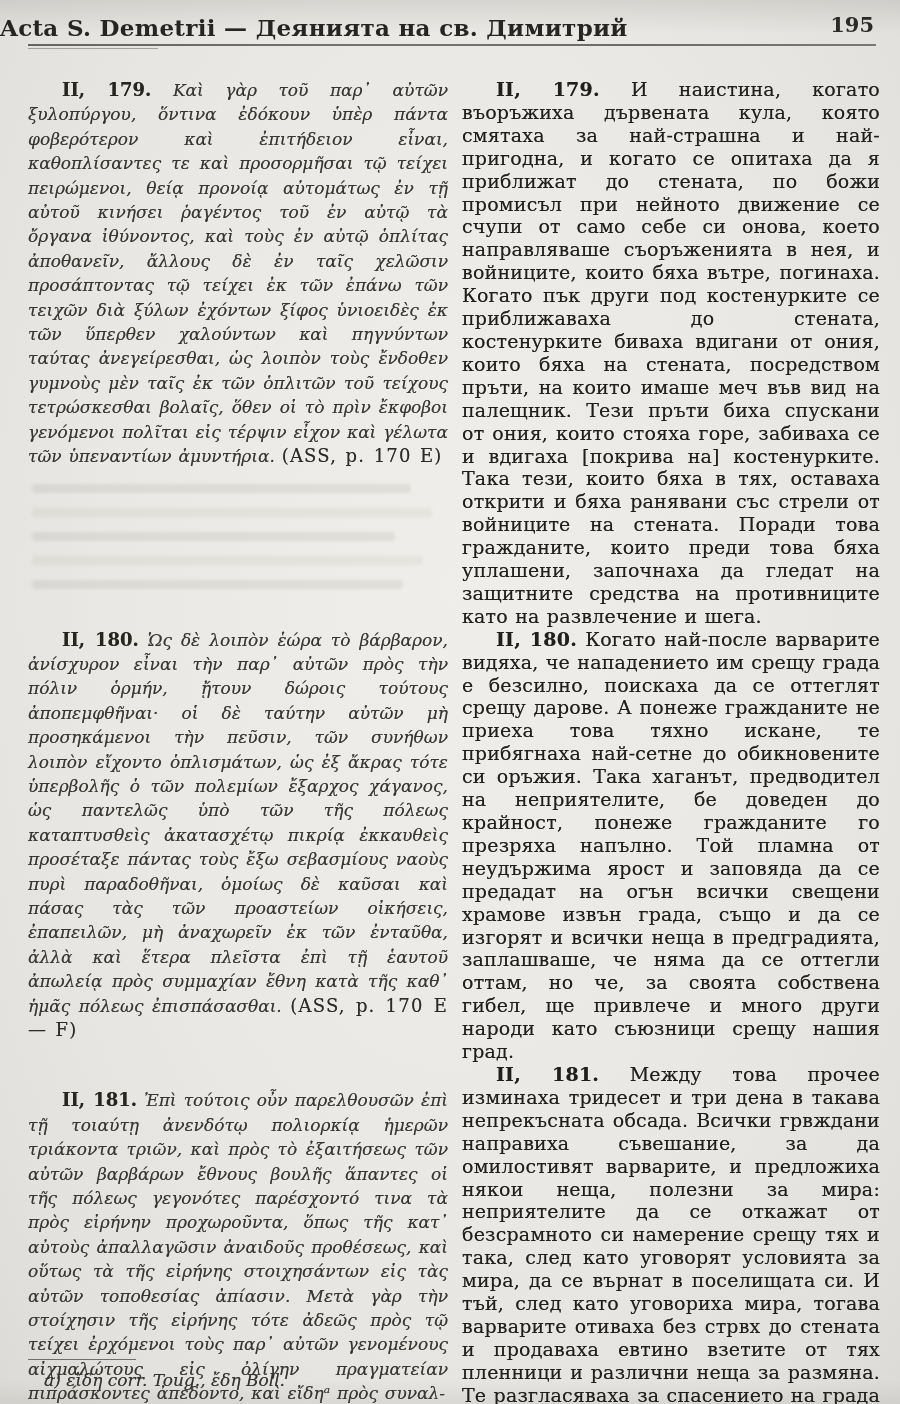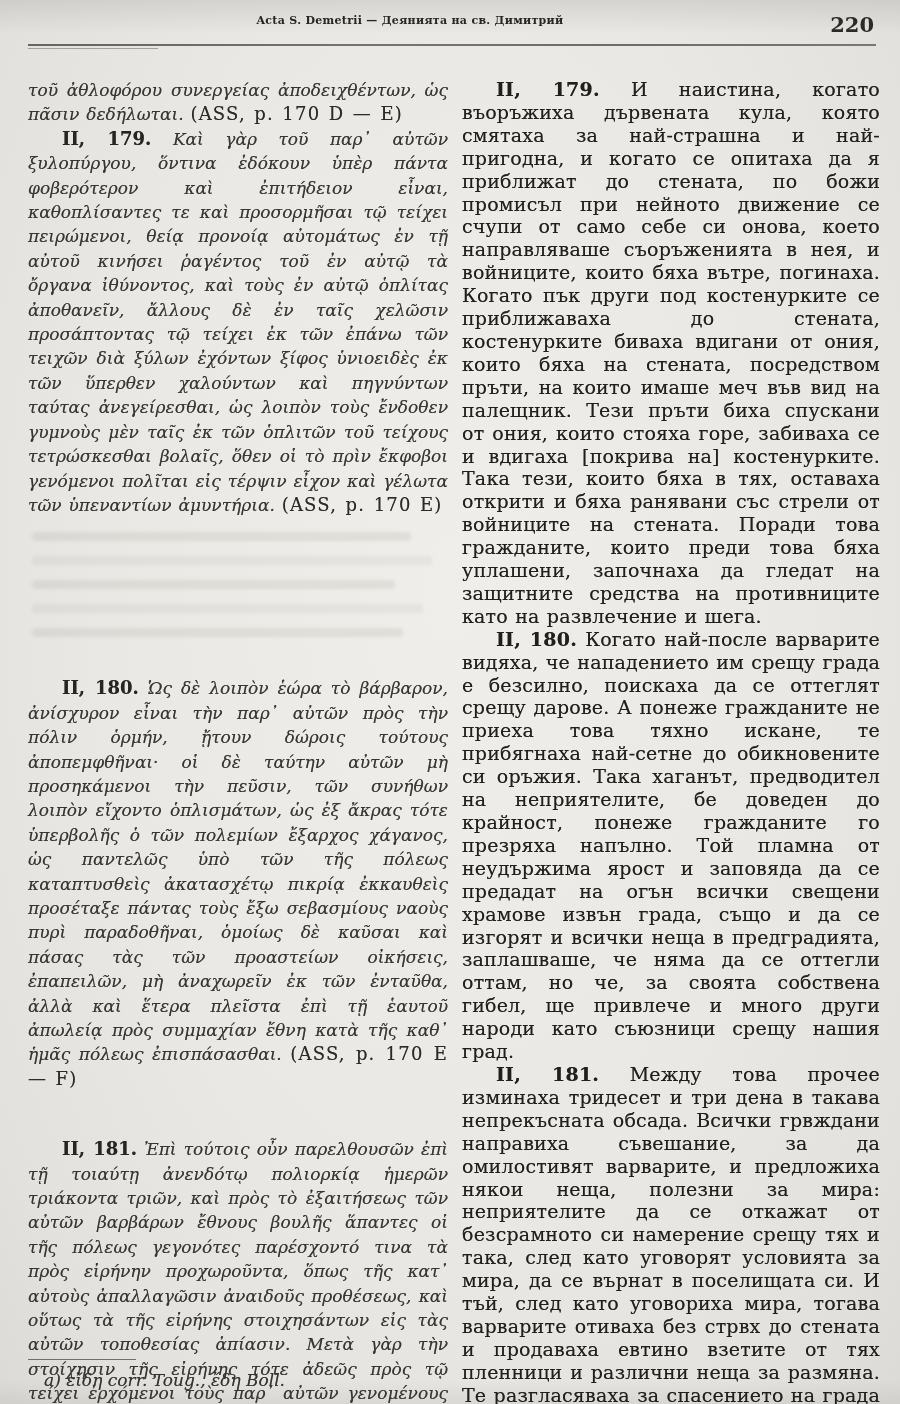--- a/index.html
+++ b/index.html
@@ -15,22 +15,21 @@
   }
   .page::before {
     content:""; position:absolute; inset:0; pointer-events:none;
     background:linear-gradient(180deg, rgba(110,108,102,0.16) 0, rgba(110,108,102,0) 34px),
                linear-gradient(0deg, rgba(110,108,102,0.10) 0, rgba(110,108,102,0) 24px);
   }
 
   
   .running-title {
     position:absolute; top:14px; left:0; right:80px;
-    text-align:center;
-    font-weight:bold; font-size:11px; letter-spacing:0.3px;
+    font-weight:bold; font-size:23px; letter-spacing:0.3px;
     color:#262522;
   }
   .page-number {
     position:absolute; top:12px; right:26px;
     font-size:21px; font-weight:bold; color:#2b2a27;
   }
   .header-rule {
     position:absolute; top:44px; left:28px; right:24px; height:2px;
     background:linear-gradient(90deg,#43423e 0%, #54534f 45%, #4a4945 70%, #5b5a56 100%);
     opacity:0.78;
@@ -89,26 +88,25 @@
     padding-left:16px;
     text-shadow:0 0 0.4px rgba(52,51,47,0.5);
   }
 </style>
 </head>
 <body>
 
 <div class="page">
 
   <div class="running-title">Acta S. Demetrii — Деянията на св. Димитрий</div>
-  <div class="page-number">220</div>
+  <div class="page-number">195</div>
   <div class="header-rule"></div>
 
   <div class="col col-left">
 
-    <p class="gk"><span>τοῦ ἀθλοφόρου συνεργείας ἀποδειχθέντων, ὡς πᾶσιν δεδήλωται.</span> <span class="ref">(ASS, p. 170 D — E)</span></p>
 
     <p class="gk indent"><b class="num">II, 179.</b> <span>Καὶ γὰρ τοῦ παρ᾽ αὐτῶν ξυλοπύργου, ὅντινα ἐδόκουν ὑπὲρ πάντα φοβερότερον καὶ ἐπιτήδειον εἶναι, καθοπλίσαντες τε καὶ προσορμῆσαι τῷ τείχει πειρώμενοι, θείᾳ προνοίᾳ αὐτομάτως ἐν τῇ αὐτοῦ κινήσει ῥαγέντος τοῦ ἐν αὐτῷ τὰ ὄργανα ἰθύνοντος, καὶ τοὺς ἐν αὐτῷ ὁπλίτας ἀποθανεῖν, ἄλλους δὲ ἐν ταῖς χελῶσιν προσάπτοντας τῷ τείχει ἐκ τῶν ἐπάνω τῶν τειχῶν διὰ ξύλων ἐχόντων ξίφος ὑνιοειδὲς ἐκ τῶν ὕπερθεν χαλούντων καὶ πηγνύντων ταύτας ἀνεγείρεσθαι, ὡς λοιπὸν τοὺς ἔνδοθεν γυμνοὺς μὲν ταῖς ἐκ τῶν ὁπλιτῶν τοῦ τείχους τετρώσκεσθαι βολαῖς, ὅθεν οἱ τὸ πρὶν ἔκφοβοι γενόμενοι πολῖται εἰς τέρψιν εἶχον καὶ γέλωτα τῶν ὑπεναντίων ἀμυντήρια.</span> <span class="ref">(ASS, p. 170 E)</span></p>
 
     <div class="bleed">
       <div class="bl" style="width:92%"></div>
       <div class="bl" style="width:97%"></div>
       <div class="bl" style="width:88%"></div>
       <div class="bl" style="width:95%"></div>
       <div class="bl" style="width:90%"></div>
     </div>

